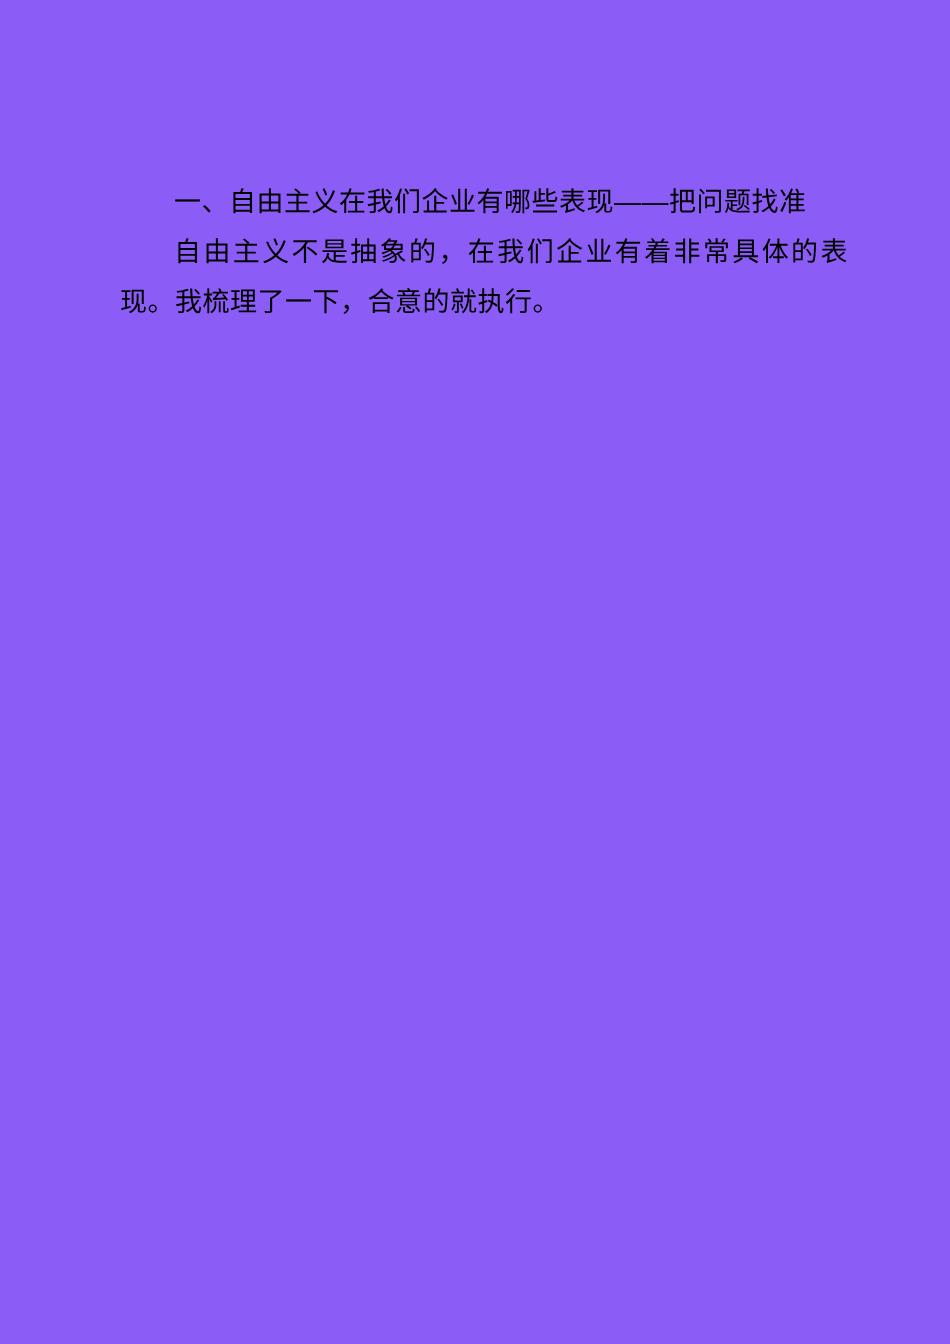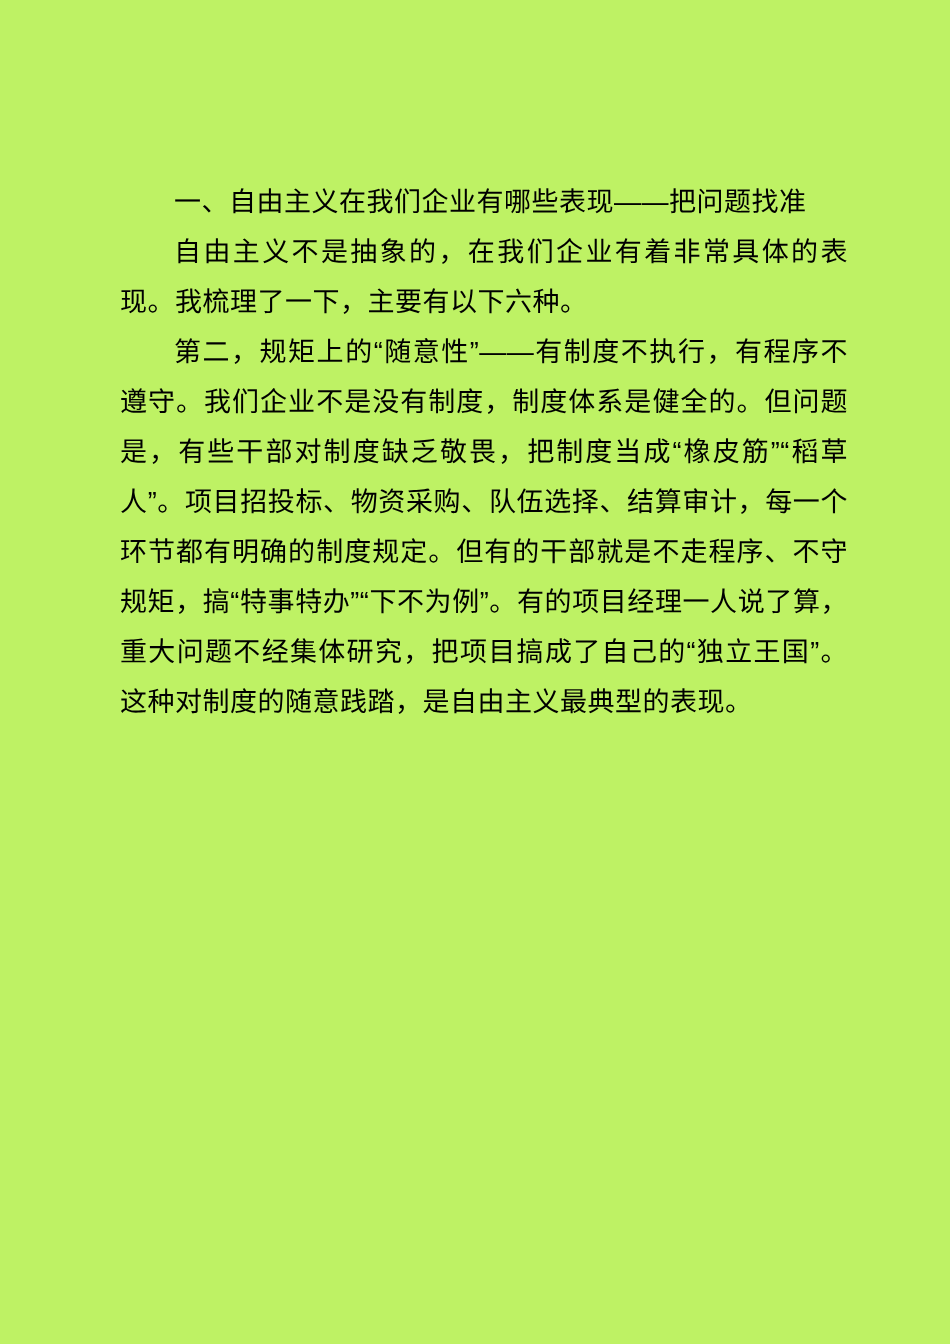--- a/index.html
+++ b/index.html
@@ -5,21 +5,21 @@
   <style>
     html, body {
       margin: 0;
       padding: 0;
       background: #ffffff;
     }
     .page {
       position: relative;
       width: 950px;
       height: 1344px;
-      background: #bef264;
+      background: #8b5cf6;
       overflow: hidden;
       font-family: "Liberation Sans", sans-serif;
     }
     .content {
       position: absolute;
       left: 120px;
       top: 177px;
       width: 728px;
       color: #000000;
       font-size: 27px;
@@ -36,16 +36,15 @@
       text-indent: 2em;
       word-break: break-all;
     }
   </style>
 </head>
 <body>
 
 <div class="page">
   <div class="content">
     <h1 class="doc-heading">一、自由主义在我们企业有哪些表现——把问题找准</h1>
-    <p class="doc-paragraph">自由主义不是抽象的，在我们企业有着非常具体的表现。我梳理了一下，主要有以下六种。</p>
-    <p class="doc-paragraph">第二，规矩上的“随意性”——有制度不执行，有程序不遵守。我们企业不是没有制度，制度体系是健全的。但问题是，有些干部对制度缺乏敬畏，把制度当成“橡皮筋”“稻草人”。项目招投标、物资采购、队伍选择、结算审计，每一个环节都有明确的制度规定。但有的干部就是不走程序、不守规矩，搞“特事特办”“下不为例”。有的项目经理一人说了算，重大问题不经集体研究，把项目搞成了自己的“独立王国”。这种对制度的随意践踏，是自由主义最典型的表现。</p>
+    <p class="doc-paragraph">自由主义不是抽象的，在我们企业有着非常具体的表现。我梳理了一下，合意的就执行。</p>
   </div>
 </div>
 
 </body></html>

